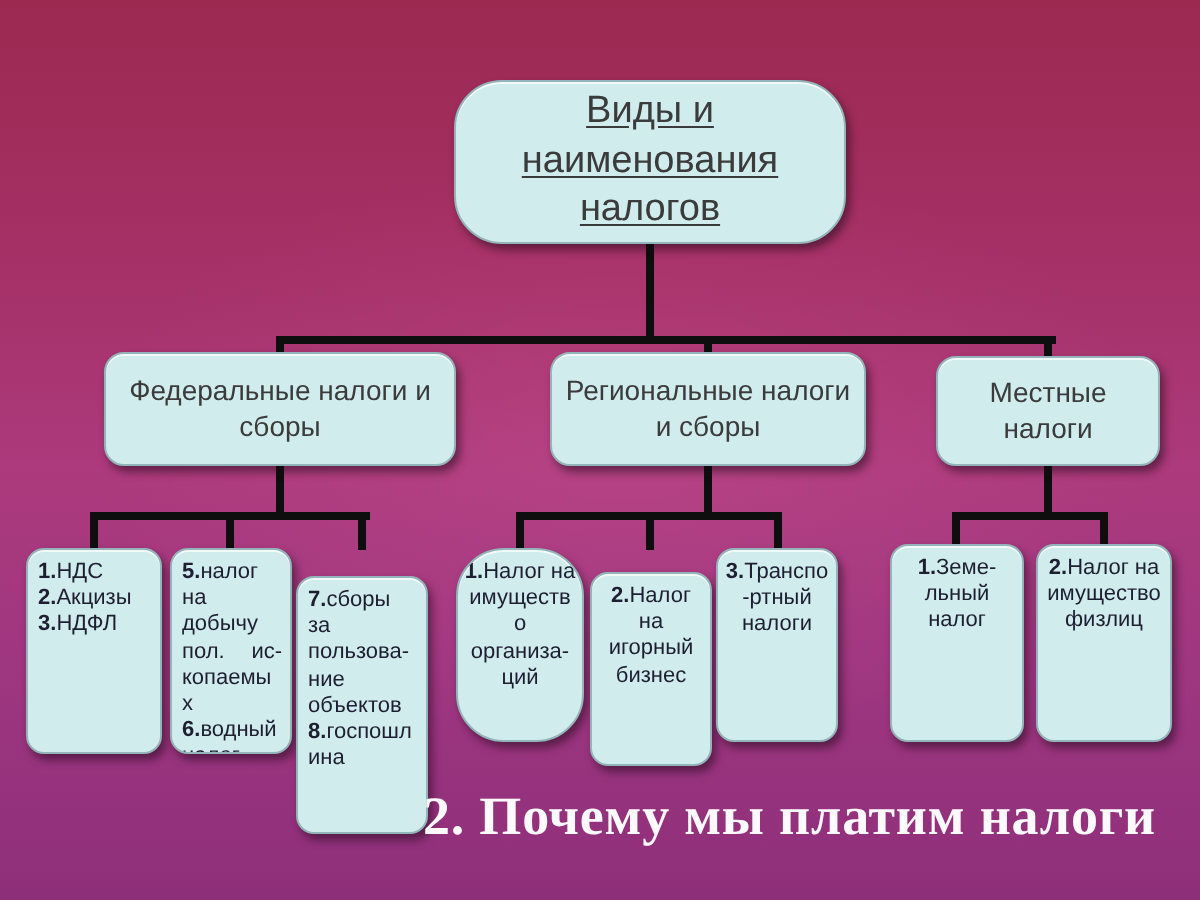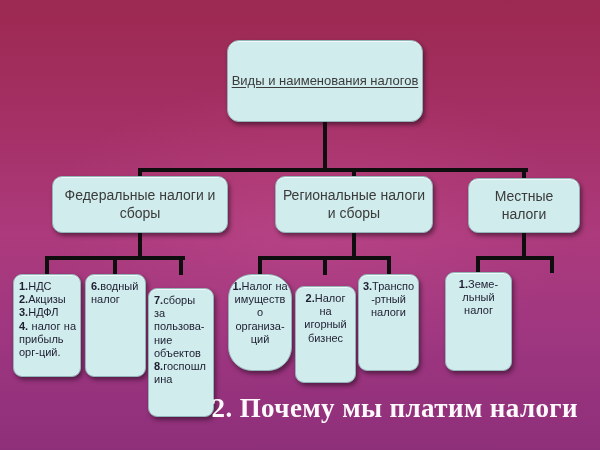--- a/index.html
+++ b/index.html
@@ -16,21 +16,21 @@
     position:absolute;
     background:#d0ecec;
     border:1px solid #93b4b8;
     border-radius:10px;
     box-shadow:2px 3px 4px rgba(25,8,20,0.5), inset 0 1px 0 rgba(255,255,255,0.7);
     color:#3b3b3b;
     display:flex;align-items:center;justify-content:center;
     text-align:center;
     box-sizing:border-box;
   }
-  .box.root{border-radius:12px;font-size:13px;line-height:1.3;}
+  .box.root{border-radius:24px;font-size:19px;line-height:1.3;}
   .box.root .lbl{text-decoration:underline;text-underline-offset:2px;}
   .box.branch{font-size:14px;line-height:1.25;padding:8px 4px;}
   .leaf{
     position:absolute;
     background:#d0ecec;
     border:1px solid #93b4b8;
     border-radius:9px;
     box-shadow:2px 3px 4px rgba(25,8,20,0.5), inset 0 1px 0 rgba(255,255,255,0.7);
     color:#1e1e32;
     font-size:11px;line-height:1.2;
@@ -93,39 +93,42 @@
     <span>Региональные налоги и сборы</span>
   </div>
   <div class="box branch" style="left:468px;top:178px;width:112px;height:55px;">
     <span>Местные налоги</span>
   </div>
 
   <div class="leaf just" style="left:13px;top:274px;width:68px;height:103px;">
     <div class="li"><b>1.</b><span>НДС</span></div>
     <div class="li"><b>2.</b><span>Акцизы</span></div>
     <div class="li"><b>3.</b><span>НДФЛ</span></div>
-    <div class="li"><b>4.</b><span> налог на прибыль орг-ций.</span></div>
   </div>
   <div class="leaf just" style="left:85px;top:274px;width:61px;height:103px;">
+    <div class="li"><b>5.</b><span>налог на добычу пол. ис-копаемых</span></div>
     <div class="li"><b>6.</b><span>водный налог</span></div>
   </div>
   <div class="leaf just" style="left:148px;top:288px;width:66px;height:129px;">
     <div class="li"><b>7.</b><span>сборы за пользова-ние объектов</span></div>
     <div class="li"><b>8.</b><span>госпошлина</span></div>
   </div>
 
   <div class="leaf ctr" style="left:228px;top:274px;width:64px;height:97px;border-radius:24px;">
     <div class="li"><b>1.</b><span>Налог на имущество организа-ций</span></div>
   </div>
   <div class="leaf ctr" style="left:295px;top:274px;width:61px;height:97px;margin-top:12px;">
     <div class="li"><b>2.</b><span>Налог на игорный бизнес</span></div>
   </div>
   <div class="leaf ctr" style="left:358px;top:274px;width:61px;height:97px;">
     <div class="li"><b>3.</b><span>Транспо-ртный налоги</span></div>
   </div>
 
   <div class="leaf ctr" style="left:445px;top:272px;width:67px;height:99px;">
     <div class="li"><b>1.</b><span>Земе-льный налог</span></div>
   </div>
+  <div class="leaf ctr" style="left:518px;top:272px;width:68px;height:99px;">
+    <div class="li"><b>2.</b><span>Налог на имущество физлиц</span></div>
+  </div>
 
   <div class="bottom-title">2. Почему мы платим налоги</div>
 
 </div>
 
 </body></html>

